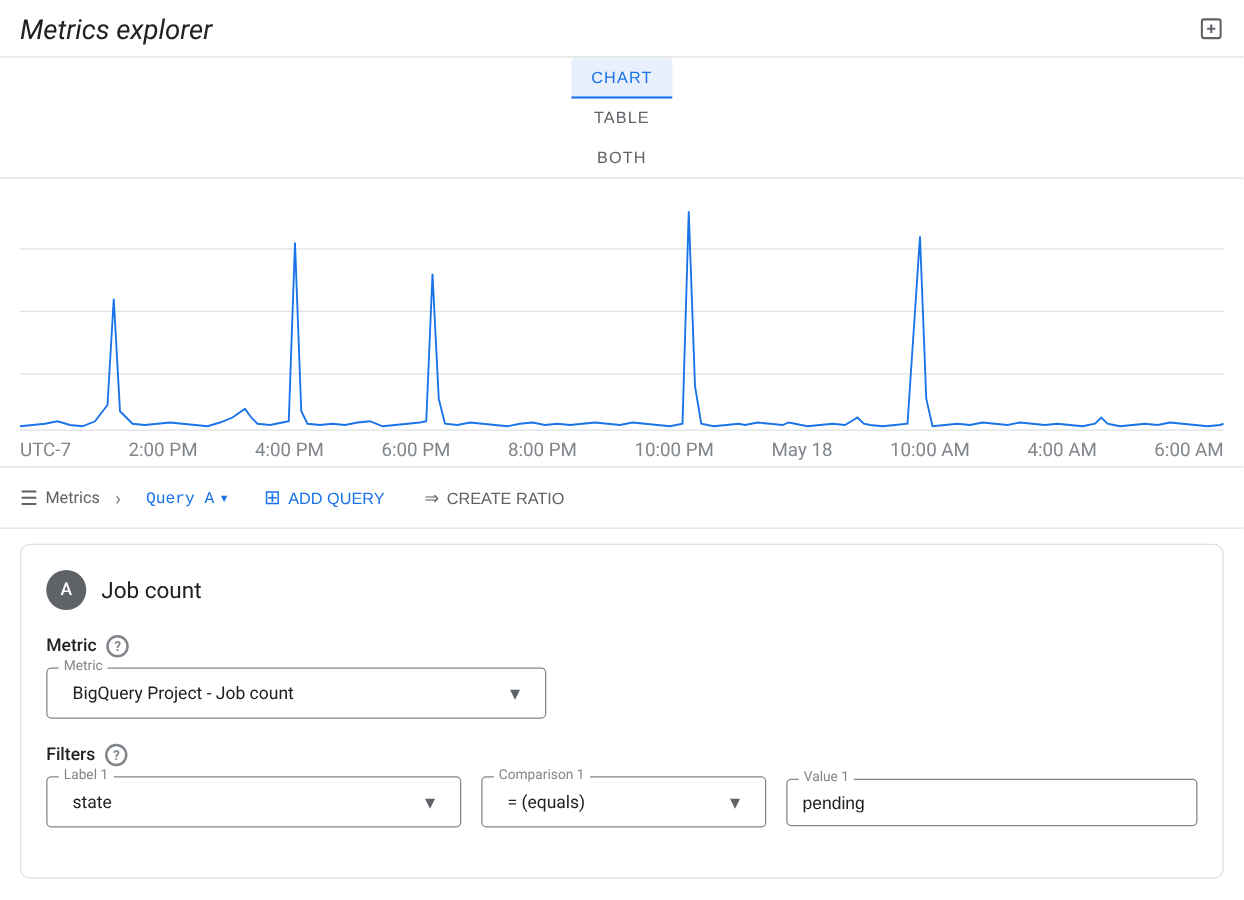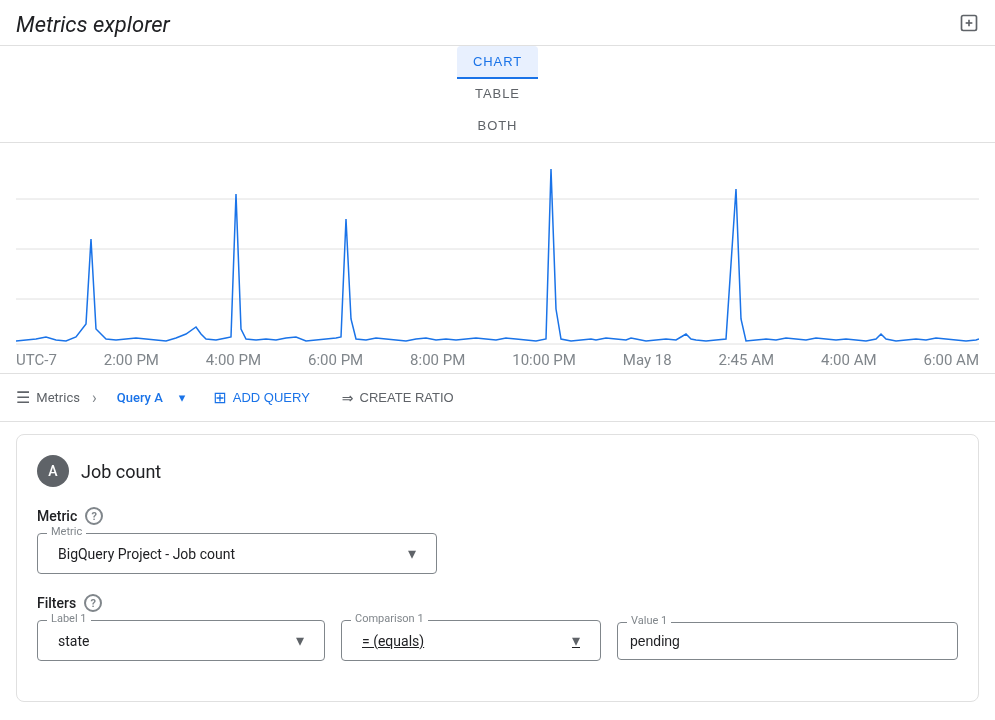--- a/index.html
+++ b/index.html
@@ -55,23 +55,23 @@
       padding: 8px 16px; border-bottom: 1px solid #e0e0e0;
       border-top: 1px solid #e0e0e0; background: #fff;
     }
     .queries-label {
       display: flex; align-items: center; gap: 6px;
       color: #5f6368; font-size: 13px; cursor: pointer;
     }
     .hamburger-icon { font-size: 16px; }
     .breadcrumb-sep { color: #80868b; font-size: 16px; margin: 0 4px; }
     .query-selector {
-      display: flex; align-items: flex-end; gap: 16px;
+      display: flex; align-items: flex-end; gap: 4px;
       color: #1a73e8; font-size: 13px; font-weight: 500; cursor: pointer;
-      padding: 4px 8px; border-radius: 4px;
+      padding: 4px 8px; border-radius: 4px; font-family: Liberation Mono, monospace;
     }
     .add-query-btn {
       display: flex; align-items: center; gap: 6px;
       color: #1a73e8; font-size: 13px; font-weight: 500;
       padding: 6px 12px; border: none; background: none; cursor: pointer;
       border-radius: 4px;
     }
     .add-icon { font-size: 16px; color: #1a73e8; }
     .create-ratio-btn {
       display: flex; align-items: center; gap: 6px;
@@ -114,22 +114,22 @@
       font-size: 11px; color: #80868b; background: #fff; padding: 0 4px;
       z-index: 1;
     }
     .select-control {
       display: flex; align-items: center; justify-content: space-between;
       border: 1px solid #80868b; border-radius: 4px;
       padding: 10px 20px; font-size: 14px; color: #202124;
       cursor: pointer; background: #fff;
     }
     .metric-select { width: 400px; }
-    .label-select { width: 288px; }
-    .comparison-select { width: 260px; text-decoration: underline; }
+    .label-select { width: 332px; }
+    .comparison-select { width: 228px; }
     .dropdown-arrow { color: #5f6368; font-size: 16px; margin-left: 8px; }
 
     .filters-row {
       display: flex; align-items: center; gap: 16px; flex-wrap: wrap;
     }
 
     .value-field {
       position: relative; flex: 1;
     }
     .value-label-float {
@@ -193,21 +193,21 @@
     </div>
 
     <div class="chart-x-labels">
       <span>UTC-7</span>
       <span>2:00 PM</span>
       <span>4:00 PM</span>
       <span>6:00 PM</span>
       <span>8:00 PM</span>
       <span>10:00 PM</span>
       <span>May 18</span>
-      <span>2:45 AM</span>
+      <span>10:00 AM</span>
       <span>4:00 AM</span>
       <span>6:00 AM</span>
     </div>
   </div>
 
 </div>
 
 <div class="query-bar">
   <div class="queries-label">
     <span class="hamburger-icon">☰</span>

